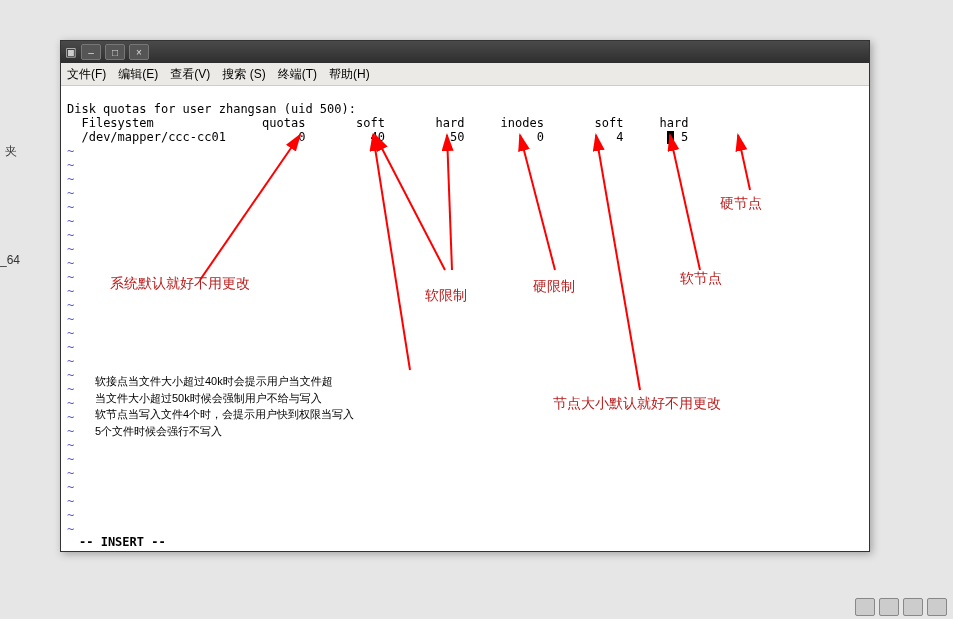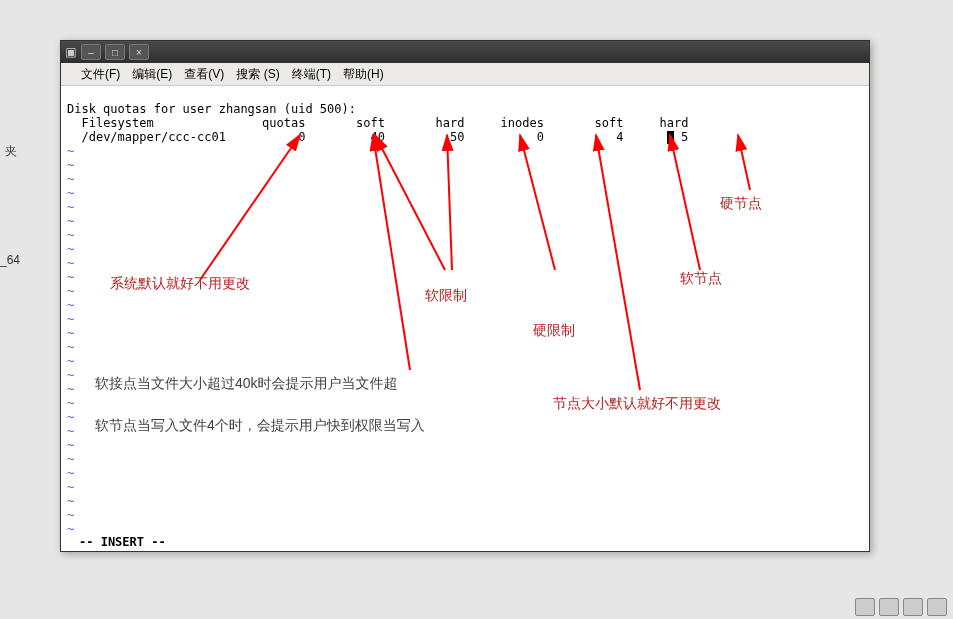--- a/index.html
+++ b/index.html
@@ -72,21 +72,21 @@
     justify-content: center;
     font-size: 10px;
     color: #ddd;
     cursor: pointer;
   }
   .menubar {
     background: #eceae6;
     height: 22px;
     display: flex;
     align-items: center;
-    padding-left: 20px;
+    padding-left: 6px;
     gap: 12px;
     font-size: 12px;
     border-bottom: 1px solid #ccc;
   }
   .menubar-item {
     cursor: pointer;
   }
   .terminal {
     flex: 1;
     background: #fff;
@@ -116,22 +116,22 @@
   .annotation-label {
     position: absolute;
     color: #b91c1c;
     font-size: 14px;
     font-family: "Microsoft YaHei", sans-serif;
     white-space: nowrap;
     pointer-events: none;
   }
   .annotation-paragraph {
     position: absolute;
-    color: #404040;
-    font-size: 14px;
+    color: #000000;
+    font-size: 11px;
     font-family: "Microsoft YaHei", sans-serif;
     line-height: 1.5;
     pointer-events: none;
   }
   svg.anno-svg {
     position: absolute;
     top: 0; left: 0;
     pointer-events: none;
   }
   .taskbar-icons {
@@ -228,29 +228,30 @@
 
   <line x1="640" y1="390" x2="596" y2="135" stroke="#ff0000" stroke-width="2" marker-end="url(#arrow)"></line>
 
   <line x1="700" y1="270" x2="670" y2="135" stroke="#ff0000" stroke-width="2" marker-end="url(#arrow)"></line>
 
   <line x1="750" y1="190" x2="738" y2="135" stroke="#ff0000" stroke-width="2" marker-end="url(#arrow)"></line>
 </svg>
 
 <div class="annotation-label" style="left:110px;top:275px;">系统默认就好不用更改</div>
 <div class="annotation-label" style="left:425px;top:287px;">软限制</div>
-<div class="annotation-label" style="left:533px;top:278px;margin-top:44px;">硬限制</div>
+<div class="annotation-label" style="left:533px;top:278px;">硬限制</div>
 <div class="annotation-label" style="left:680px;top:270px;">软节点</div>
 <div class="annotation-label" style="left:720px;top:195px;">硬节点</div>
 <div class="annotation-label" style="left:553px;top:395px;text-align:center;">节点大小默认就好不用更改</div>
 
 <div class="annotation-paragraph" style="left:95px;top:373px;">
   <span>软接点当文件大小超过40k时会提示用户当文件超</span><br>
-  <br>
+  <span>当文件大小超过50k时候会强制用户不给与写入</span><br>
   <span>软节点当写入文件4个时，会提示用户快到权限当写入</span><br>
+  <span>5个文件时候会强行不写入</span>
 </div>
 
 <div class="taskbar-icons">
   <div class="taskbar-icon"></div>
   <div class="taskbar-icon"></div>
   <div class="taskbar-icon"></div>
   <div class="taskbar-icon"></div>
 </div>
 
 </body></html>

